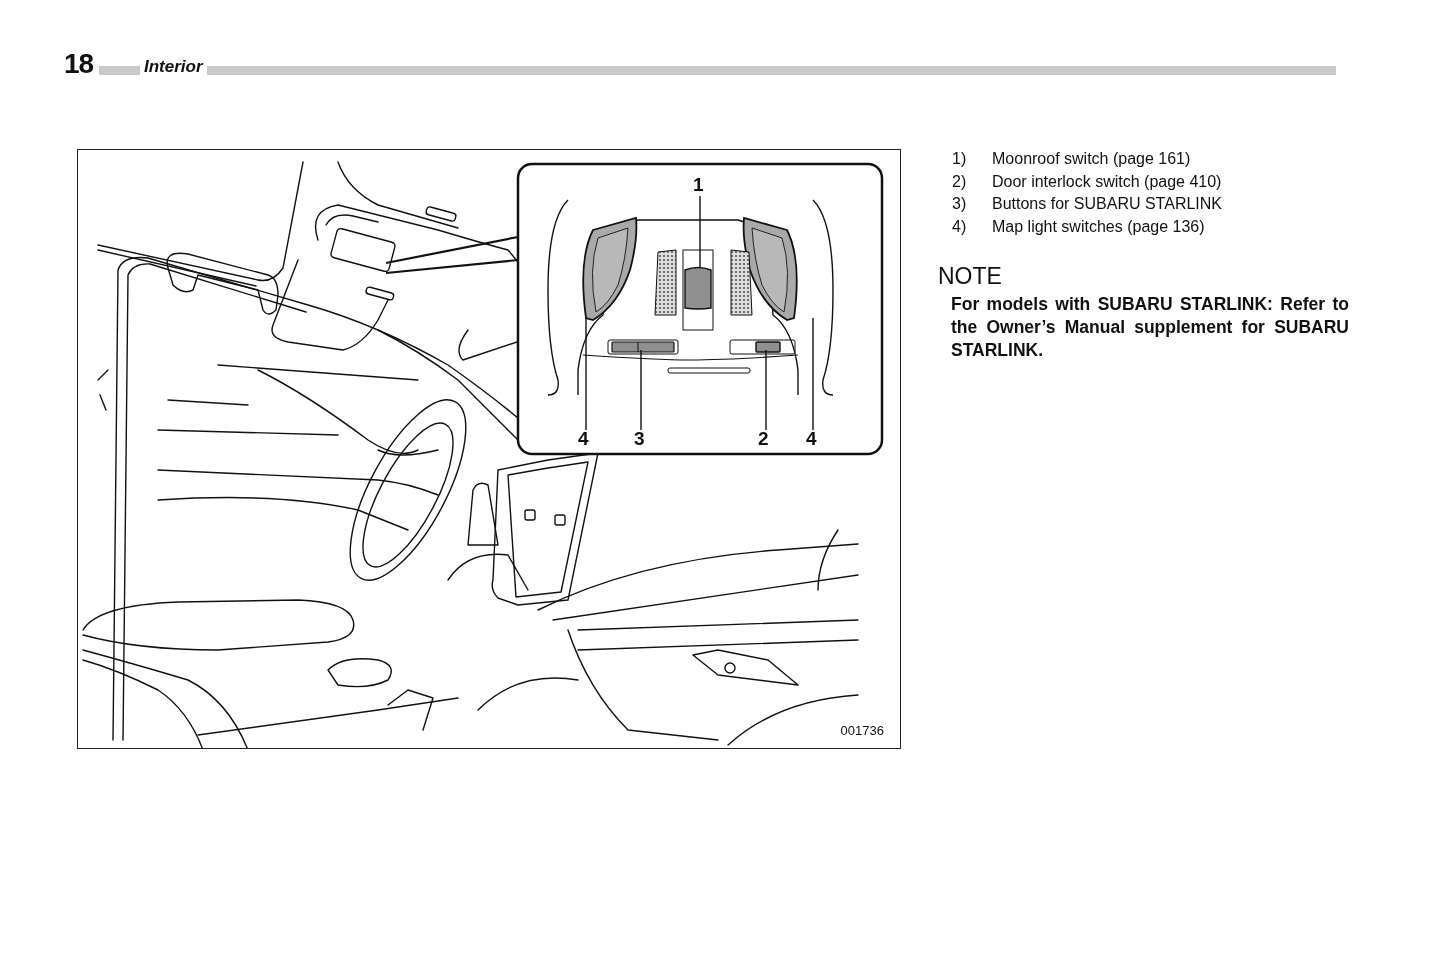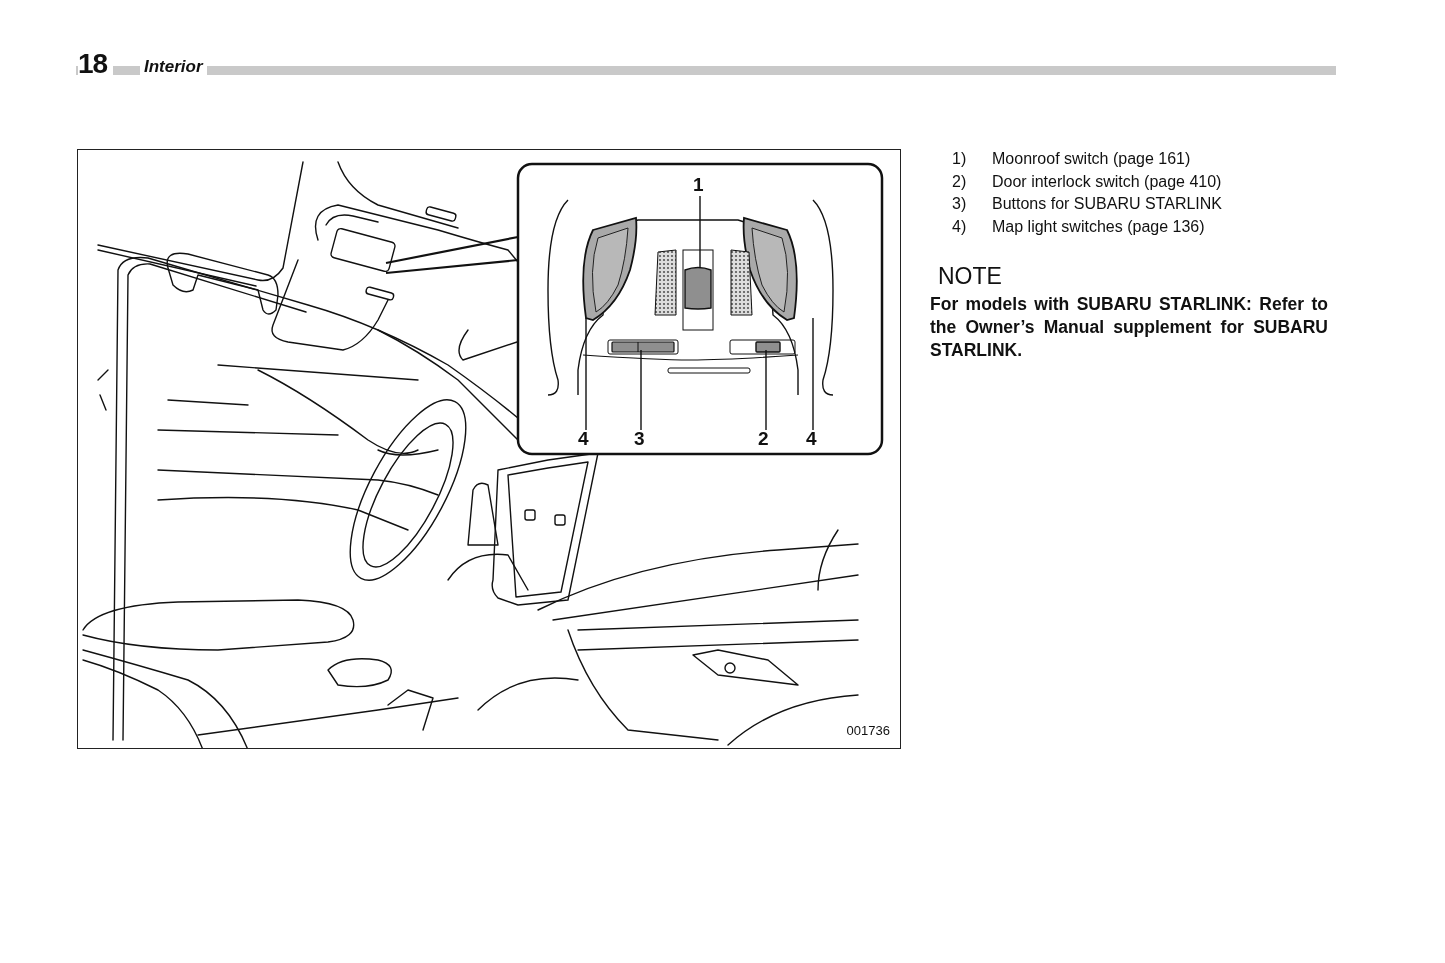--- a/index.html
+++ b/index.html
@@ -1,33 +1,33 @@
 <!DOCTYPE html>
 <html><head>
 <meta charset="utf-8">
 <style>
   html, body { margin:0; padding:0; background:#ffffff; }
   body { width:1445px; height:963px; position:relative; overflow:hidden;
          font-family:"Liberation Sans", sans-serif; color:#111; }
 
   .header-bar { position:absolute; left:76px; top:66px; width:1260px; height:9px; background:#c9c9c9; }
-  .page-number { position:absolute; left:78px; top:48px; font-size:28px; font-weight:bold; background:#fff; padding-right:6px; line-height:32px; letter-spacing:-1px; }
+  .page-number { position:absolute; left:64px; top:48px; font-size:28px; font-weight:bold; background:#fff; padding-right:6px; line-height:32px; letter-spacing:-1px; }
   .section-title { position:absolute; left:140px; top:57px; font-size:17px; font-weight:bold; font-style:italic; background:#fff; padding:0 4px; line-height:20px;text-align:center; }
 
   .figure { position:absolute; left:77px; top:149px; width:824px; height:600px;
             border:1.5px solid #222; box-sizing:border-box; background:#fff; overflow:hidden; }
   .figure svg { position:absolute; left:0; top:0; }
-  .figure-id { position:absolute; right:10px; bottom:10px; font-size:13px; }
+  .figure-id { position:absolute; right:16px; bottom:10px; font-size:13px; }
 
   .legend { position:absolute; left:952px; top:148px; font-size:16px; line-height:22.5px; }
   .legend-item { display:flex; }
   .legend-num { width:40px; }
 
   .note-heading { position:absolute; left:938px; top:263px; font-size:23px; font-weight:normal; }
-  .note-body { position:absolute; left:930px; top:293px; width:398px; font-size:17.5px;
+  .note-body { position:absolute; left:951px; top:293px; width:398px; font-size:17.5px;
                font-weight:bold; line-height:23px; text-align:justify; }
 </style>
 </head>
 <body>
 
 <div class="header-bar"></div>
 <div class="page-number">18</div>
 <div class="section-title">Interior</div>
 
 <div class="figure">

